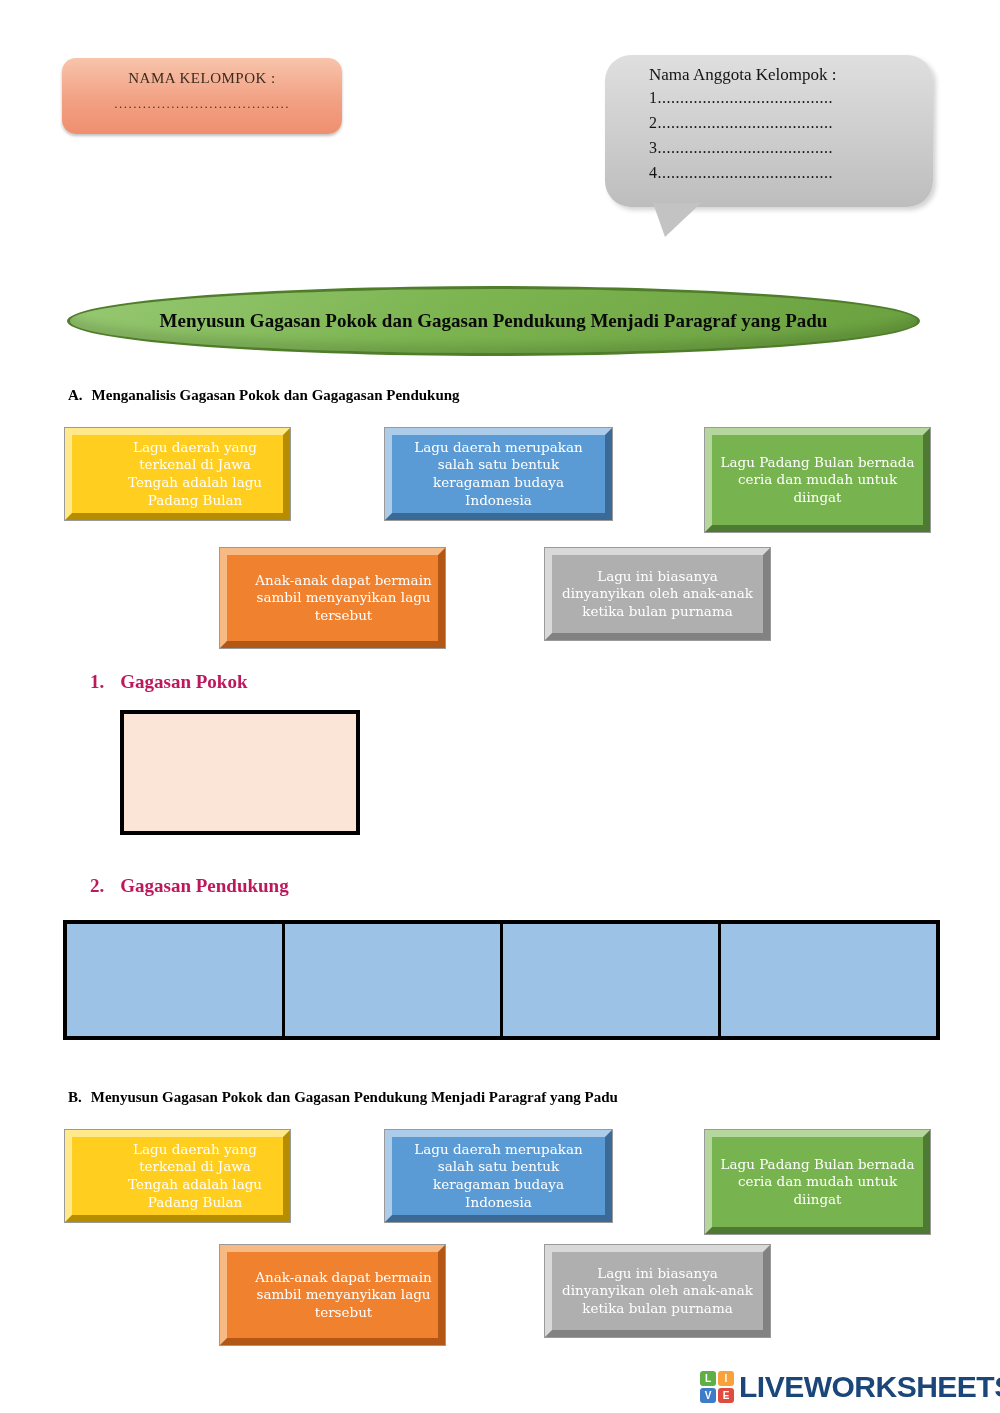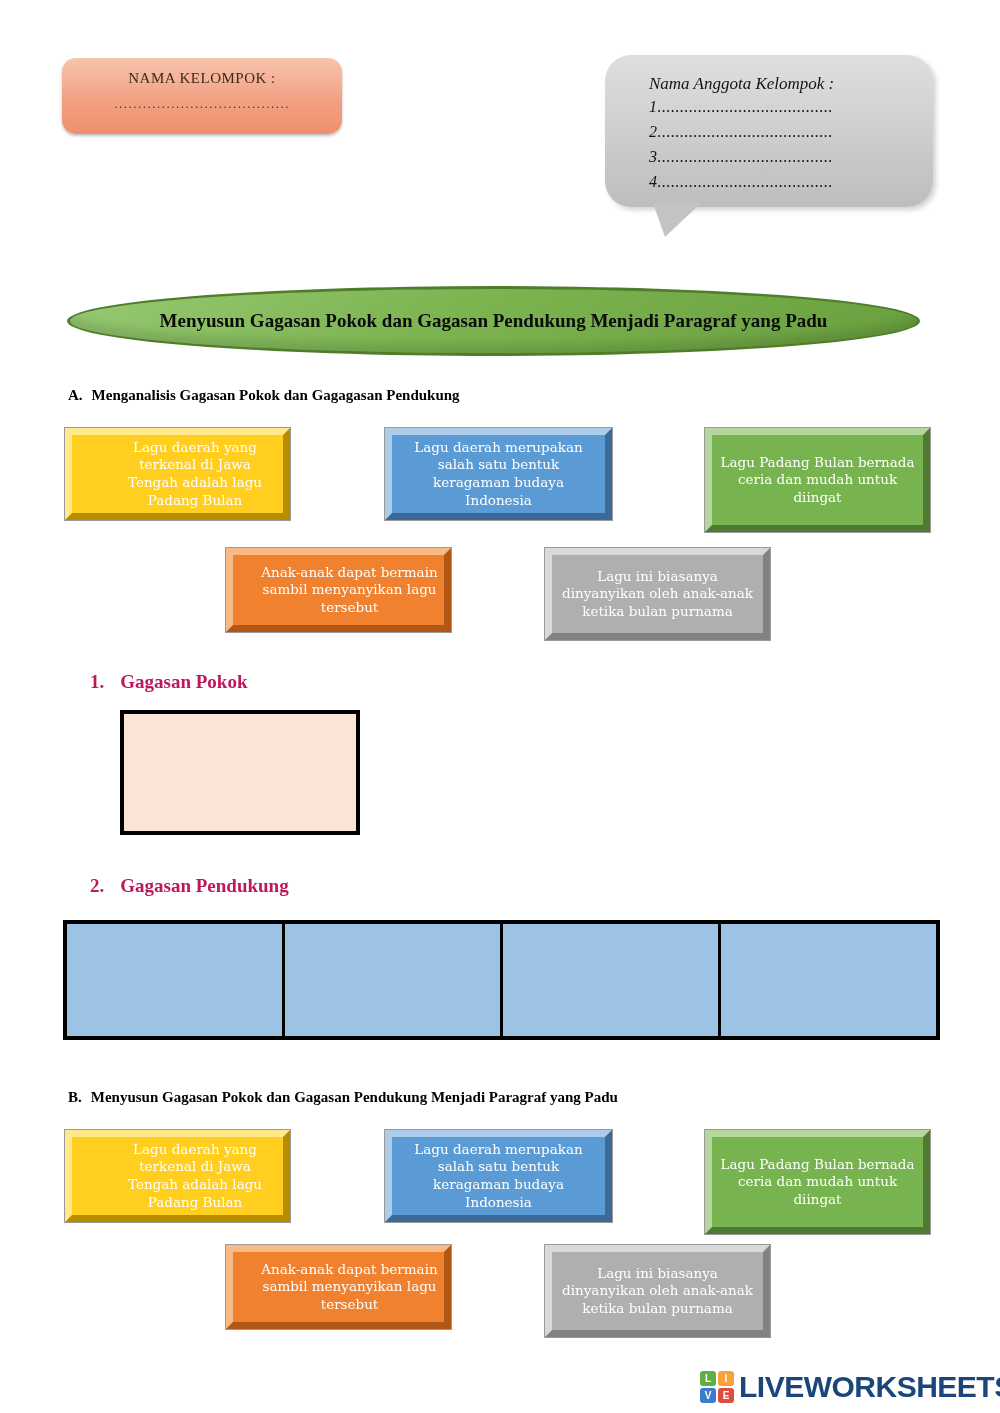--- a/index.html
+++ b/index.html
@@ -17,21 +17,21 @@
     text-align:center; color:#3d2b1f; box-sizing:border-box; padding-top:12px;
   }
   .group-box .label { font-size:15px; letter-spacing:.5px; }
   .group-box .dots { margin-top:9px; font-size:13px; letter-spacing:1.5px; color:#4a3226; }
 
   
   .members {
     position:absolute; left:605px; top:55px; width:328px; height:152px;
     background:linear-gradient(180deg,#DFDFDF 0%,#CBCBCB 60%,#BDBDBD 100%);
     border-radius:26px; box-shadow:3px 3px 5px rgba(0,0,0,.18);
-    box-sizing:border-box; padding:19px 10px 0 44px; color:#141414;font-style:italic;
+    box-sizing:border-box; padding:10px 10px 0 44px; color:#141414;
   }
   .members .title { font-size:17px; }
   .members .line { font-size:16px; line-height:25px; letter-spacing:.5px; }
   .members .tail {
     position:absolute; left:48px; top:148px; width:0; height:0;
     border-top:34px solid #C3C3C3;
     border-left:12px solid transparent;
     border-right:36px solid transparent;
   }
 
@@ -61,21 +61,21 @@
     position:absolute; box-sizing:border-box;
     border:7px solid; outline:1px solid #9a9a9a;
     display:flex; align-items:center; justify-content:center;
     text-align:center; color:#ffffff;
     font-family:"DejaVu Serif", serif; font-size:13.5px; line-height:1.3;
     padding:2px 6px;
   }
   .pos-y  { left:65px;  width:225px; height:92px;padding-left:41px; }
   .pos-bl { left:385px; width:227px; height:92px; }
   .pos-gr { left:705px; width:225px; height:104px;text-align:center; }
-  .pos-or { left:226px; width:225px; height:84px;padding-left:28px; }
+  .pos-or { left:220px; width:225px; height:100px;padding-left:28px; }
   .pos-gy { left:545px; width:225px; height:92px; }
   .row1a { top:428px; }
   .row2a { top:548px; }
   .row1b { top:1130px; }
   .row2b { top:1245px; }
 
   
   .pokok-box {
     position:absolute; left:120px; top:710px; width:240px; height:125px;
     border:4px solid #000; box-sizing:border-box;

